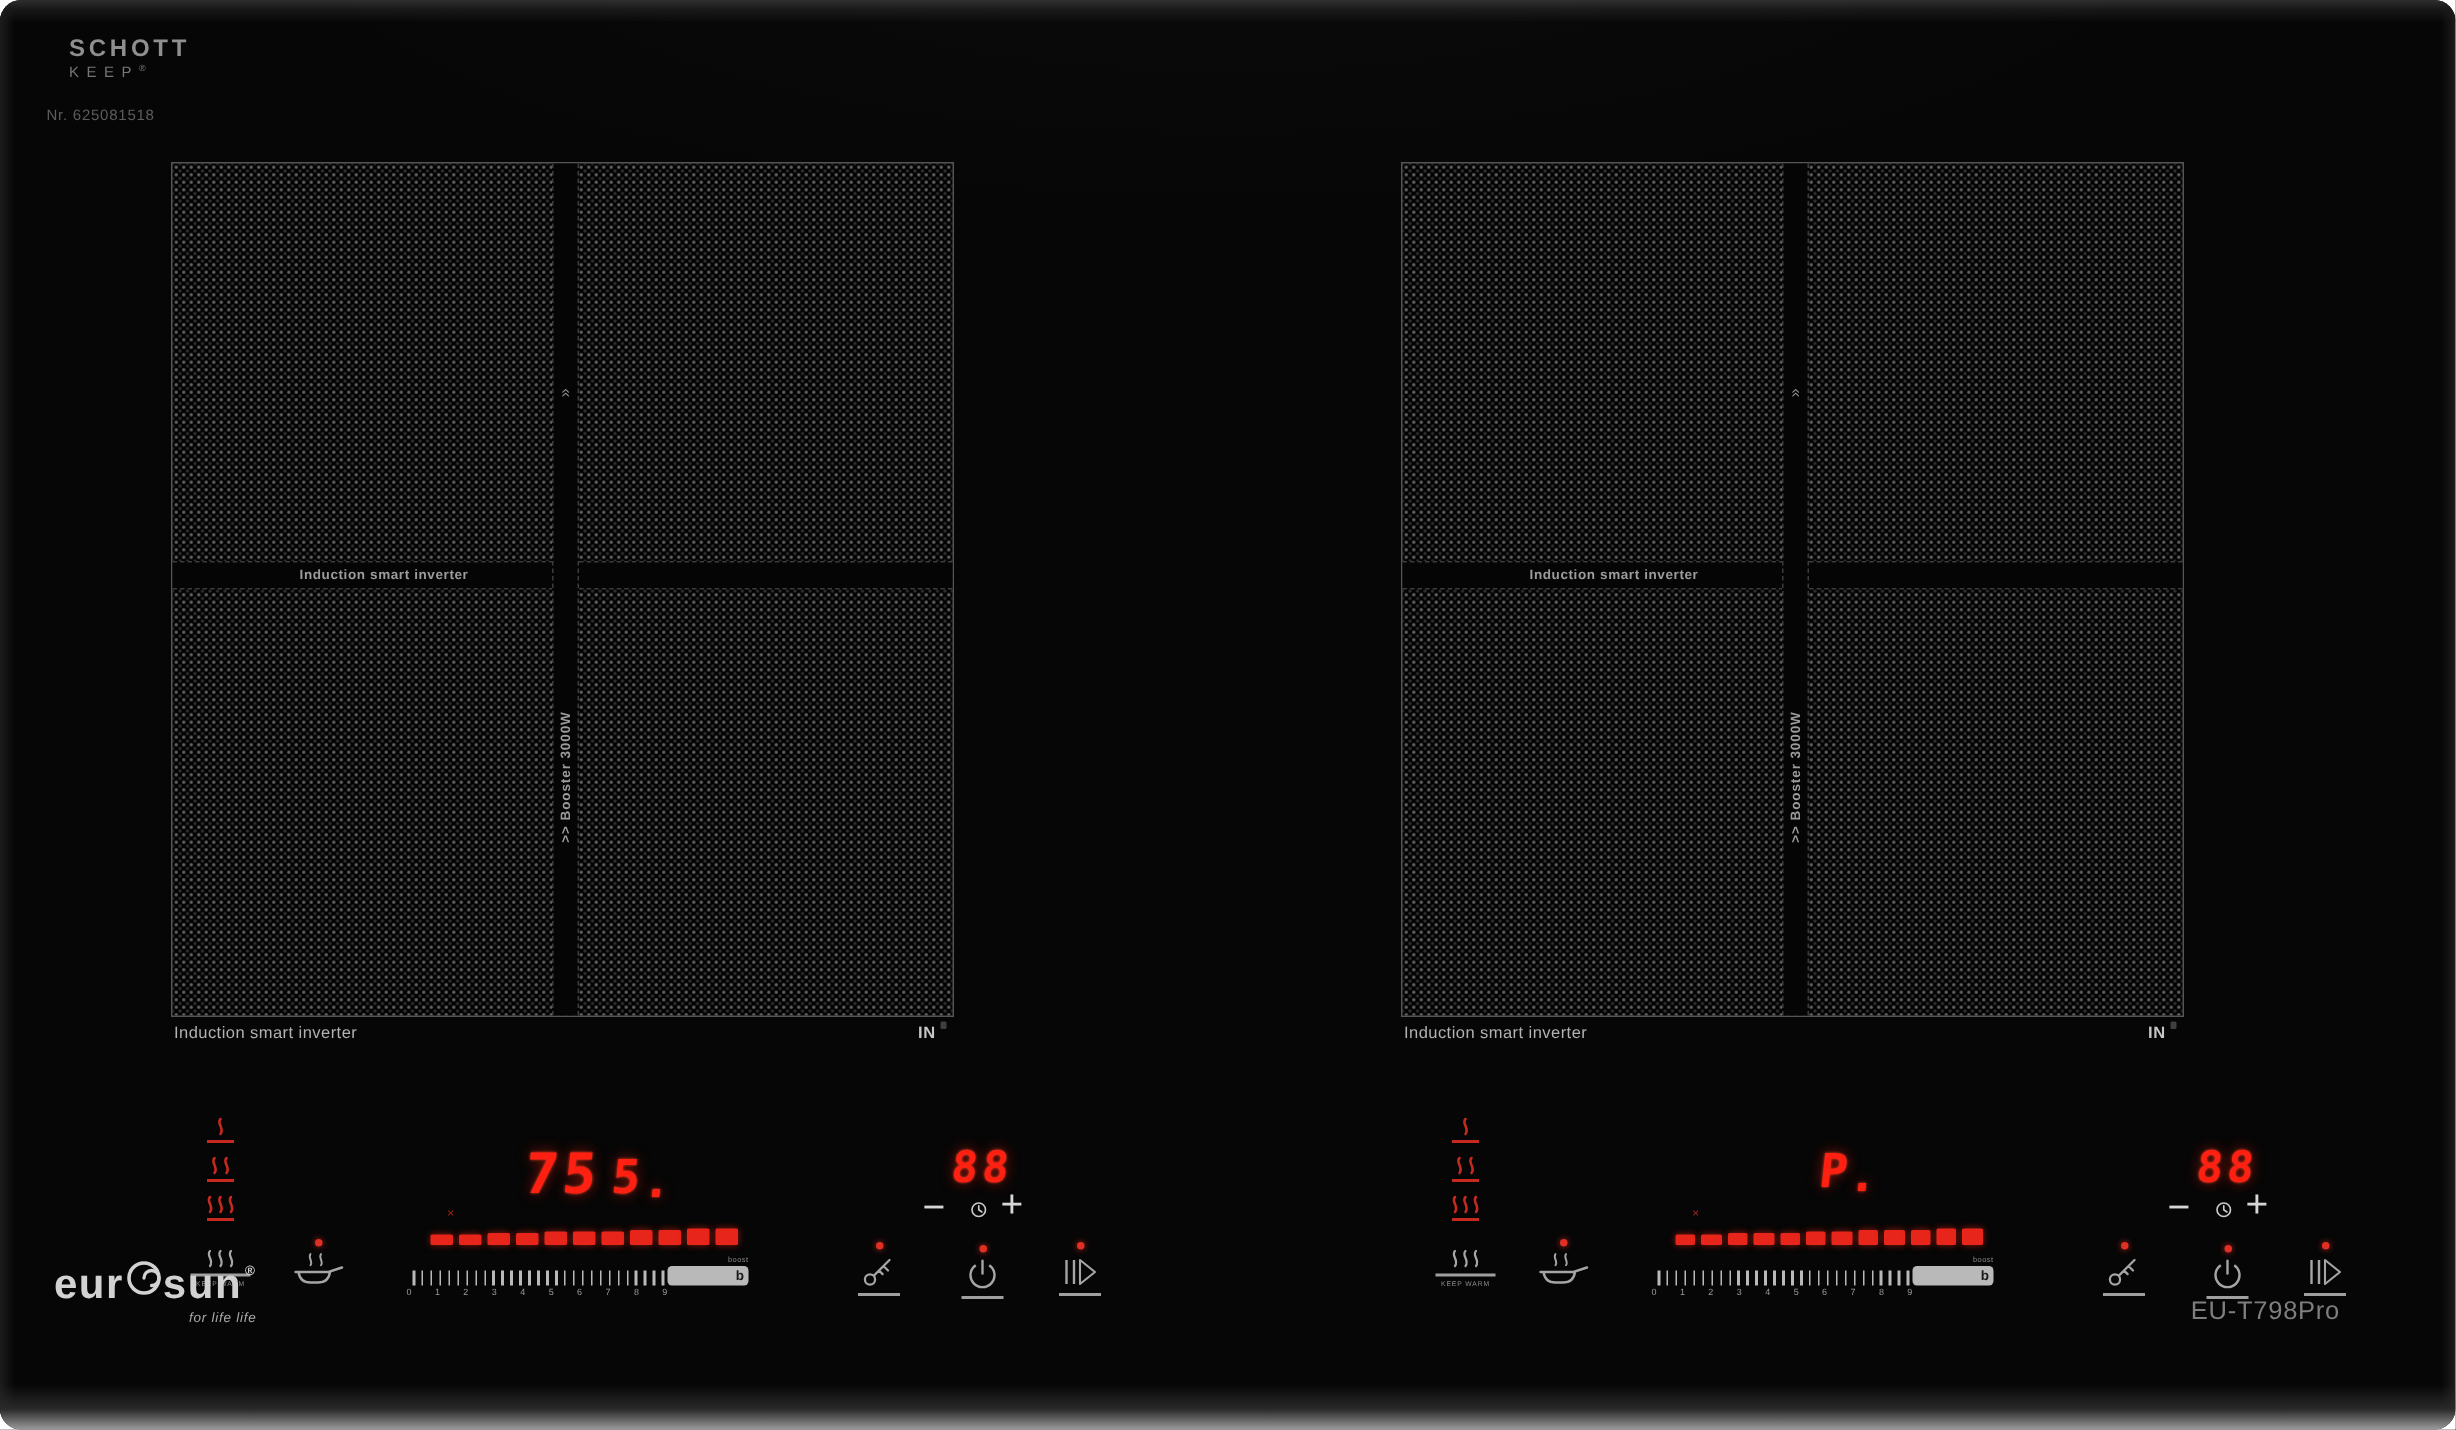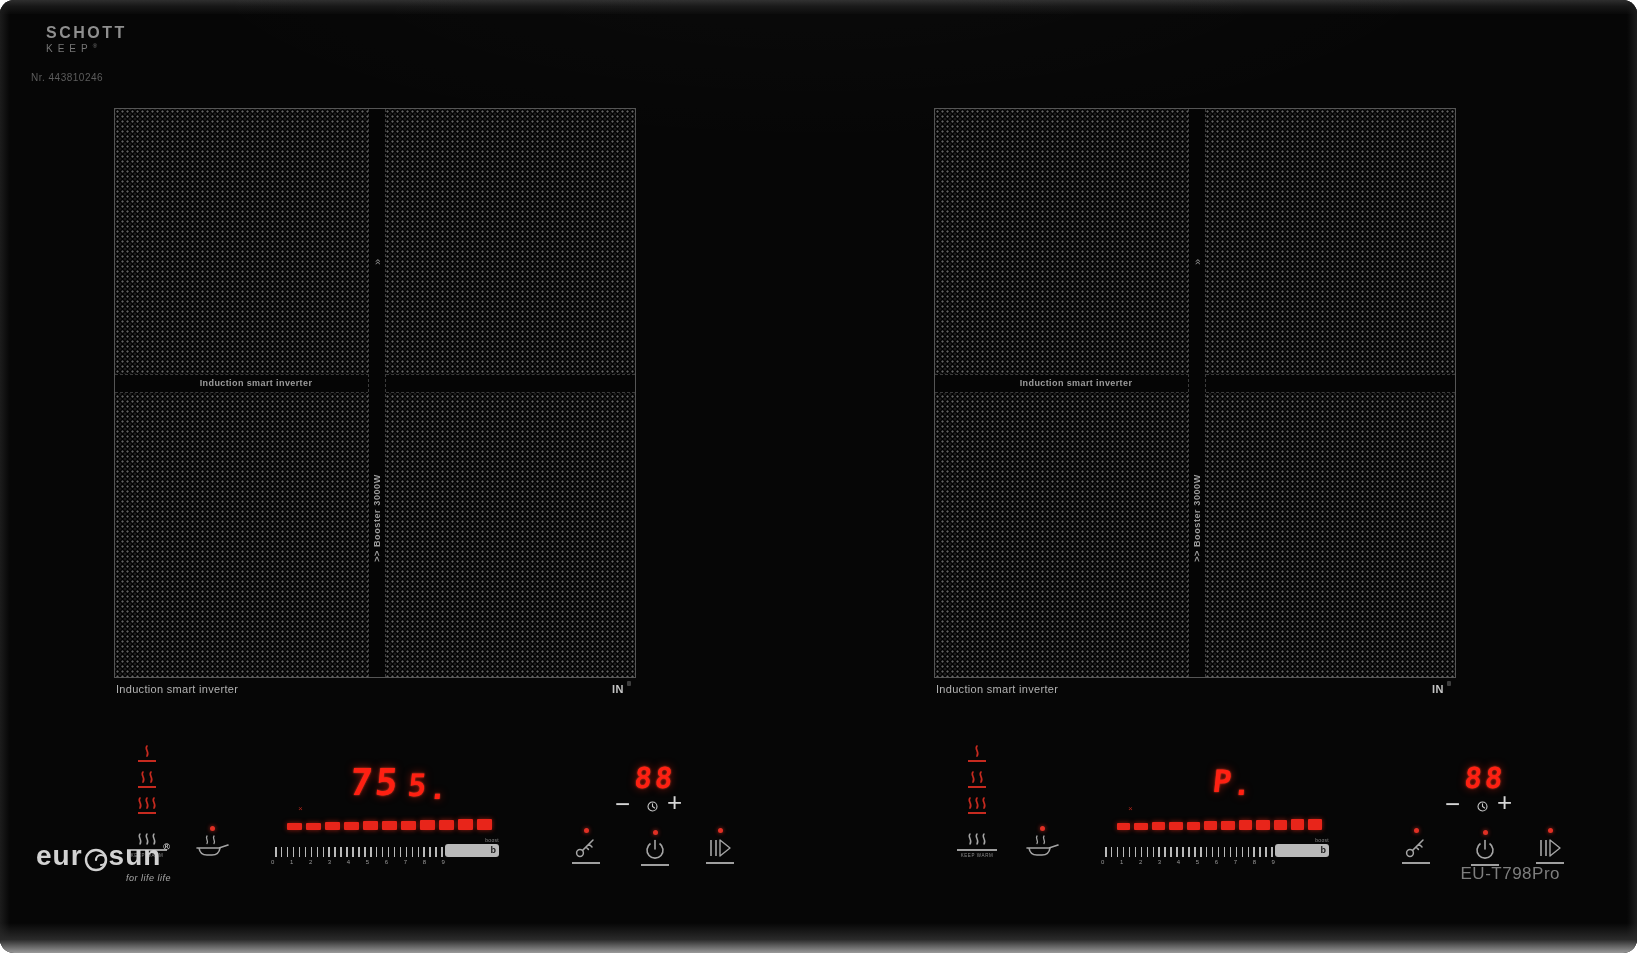--- a/index.html
+++ b/index.html
@@ -103,42 +103,42 @@
   .clock-ic{position:absolute;left:551px;top:80px;}
 
   .tkey{position:absolute;width:34px;display:flex;flex-direction:column;align-items:center;}
   .lock-key{left:474px;top:108px;}
   .power-key{left:543px;top:110px;}
   .pause-key{left:608px;top:108px;}
   .tkey .underline{width:28px;height:2px;background:#9f9f9f;margin-top:3px;}
 
   
   .brandlogo{position:absolute;left:36px;top:840px;color:#d2d2d2;}
-  .brand-row{display:flex;align-items:flex-end;font-size:28px;font-weight:bold;letter-spacing:1px;}
+  .brand-row{display:flex;align-items:flex-start;font-size:28px;font-weight:bold;letter-spacing:1px;}
   .brand-row sup{font-size:9px;margin-left:2px;align-self:flex-start;margin-top:2px;}
   .o-swirl{margin:0 1px;display:inline-flex;}
   .tagline{font-size:9px;font-style:italic;color:#a9a9a9;text-align:right;margin-top:1px;letter-spacing:.5px;}
   .model{position:absolute;right:77px;top:864px;font-size:17px;color:#7e7e7e;letter-spacing:.5px;}
 
   svg{display:block;}
 </style>
 </head>
 <body>
 
 <div class="appliance">
   <div class="edge-top"></div>
   <div class="edge-left"></div>
   <div class="edge-right"></div>
   <div class="sheen"></div>
 
   <div class="schott">
     <div class="schott-l1">SCHOTT</div>
     <div class="schott-l2"><span>KEEP</span><sup>®</sup></div>
   </div>
-  <div class="serial">Nr. 443810246</div>
+  <div class="serial">Nr. 625081518</div>
 
   <div class="zone-wrap zleft">
     <div class="zone">
       <div class="hband">
         <span class="band-text">Induction smart inverter</span>
         <span class="band-badge">IN</span>
       </div>
       <div class="vband">
         <span class="vchevron">»</span>
         <span class="vtext">&gt;&gt; Booster 3000W</span>

